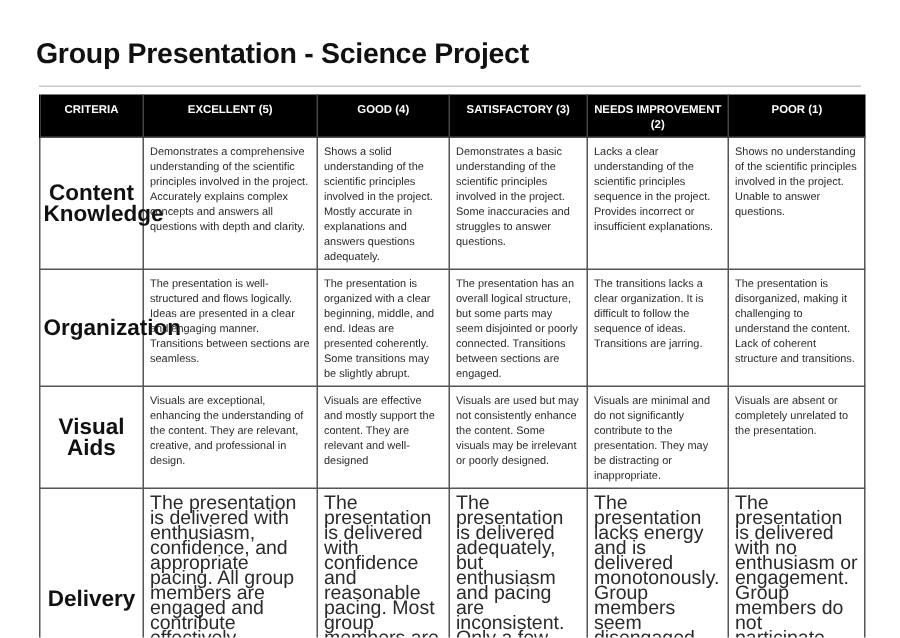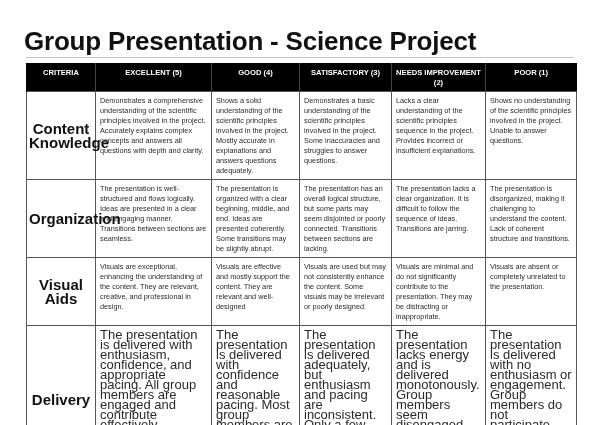--- a/index.html
+++ b/index.html
@@ -1,19 +1,19 @@
 <!DOCTYPE html>
 <html><head>
 <meta charset="utf-8">
 <style>
   html, body { margin: 0; padding: 0; background: #ffffff; }
   body { width: 600px; height: 425px; position: relative; overflow: hidden;
          font-family: "Liberation Sans", "DejaVu Sans", sans-serif; color: #222; }
   .title { position: absolute; left: 24px; top: 26px; margin: 0;
-           font-size: 26px; font-weight: bold; color: #111; letter-spacing: -0.2px; }
+           font-size: 19px; font-weight: bold; color: #111; letter-spacing: -0.2px; }
   .rule { position: absolute; left: 26px; top: 57px; width: 548px; height: 0;
           border-top: 1.5px solid #c8c8c8; }
   table.rubric { position: absolute; left: 26px; top: 63px; width: 550px;
                  border-collapse: collapse; table-layout: fixed; }
   table.rubric th { background: #000; color: #fff; font-size: 7.6px; font-weight: bold;
                     text-transform: uppercase; text-align: center; vertical-align: top;
                     padding: 5px 3px 3px 3px; height: 18px; line-height: 10px;
                     border-left: 1px solid #444; }
   table.rubric th:first-child { border-left: 1px solid #000; }
   table.rubric td { border: 1px solid #555; vertical-align: top; font-size: 7.3px;
@@ -57,22 +57,22 @@
       <td>Demonstrates a comprehensive understanding of the scientific principles involved in the project. Accurately explains complex concepts and answers all questions with depth and clarity.</td>
       <td>Shows a solid understanding of the scientific principles involved in the project. Mostly accurate in explanations and answers questions adequately.</td>
       <td>Demonstrates a basic understanding of the scientific principles involved in the project. Some inaccuracies and struggles to answer questions.</td>
       <td>Lacks a clear understanding of the scientific principles sequence in the project. Provides incorrect or insufficient explanations.</td>
       <td>Shows no understanding of the scientific principles involved in the project. Unable to answer questions.</td>
     </tr>
     <tr class="r2">
       <td class="crit">Organization</td>
       <td>The presentation is well-structured and flows logically. Ideas are presented in a clear and engaging manner. Transitions between sections are seamless.</td>
       <td>The presentation is organized with a clear beginning, middle, and end. Ideas are presented coherently. Some transitions may be slightly abrupt.</td>
-      <td>The presentation has an overall logical structure, but some parts may seem disjointed or poorly connected. Transitions between sections are lacking.</td>
-      <td>The presentation lacks a clear organization. It is difficult to follow the sequence of ideas. Transitions are jarring.</td>
+      <td>The presentation has an overall logical structure, but some parts may seem disjointed or poorly connected. Transitions between sections are engaged.</td>
+      <td>The transitions lacks a clear organization. It is difficult to follow the sequence of ideas. Transitions are jarring.</td>
       <td>The presentation is disorganized, making it challenging to understand the content. Lack of coherent structure and transitions.</td>
     </tr>
     <tr class="r3">
       <td class="crit">Visual Aids</td>
       <td>Visuals are exceptional, enhancing the understanding of the content. They are relevant, creative, and professional in design.</td>
       <td>Visuals are effective and mostly support the content. They are relevant and well-designed</td>
       <td>Visuals are used but may not consistently enhance the content. Some visuals may be irrelevant or poorly designed.</td>
       <td>Visuals are minimal and do not significantly contribute to the presentation. They may be distracting or inappropriate.</td>
       <td>Visuals are absent or completely unrelated to the presentation.</td>
     </tr>

